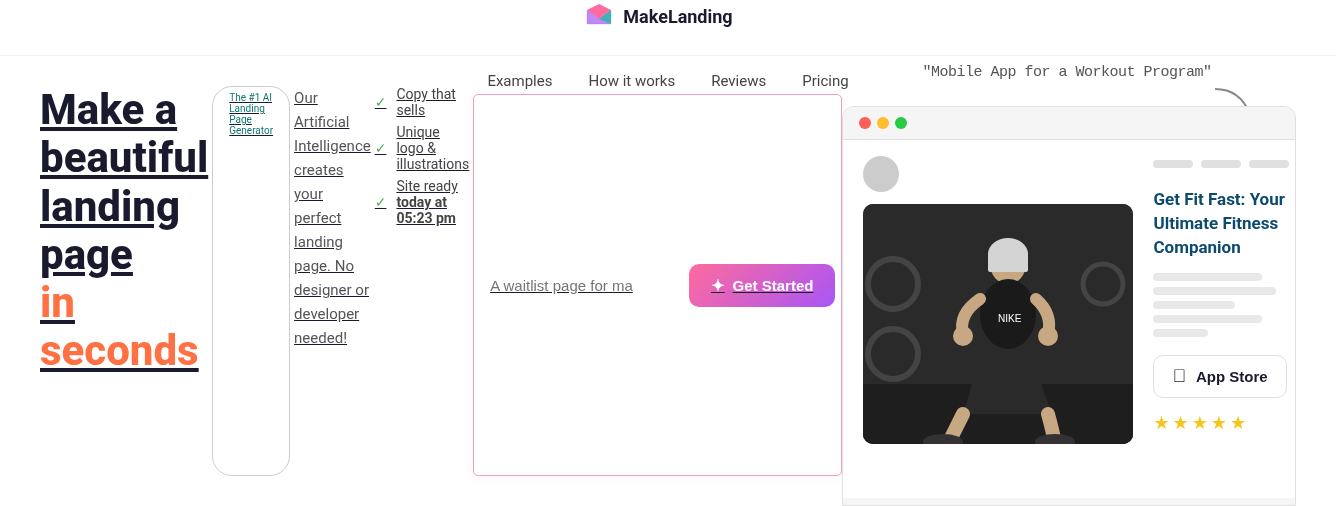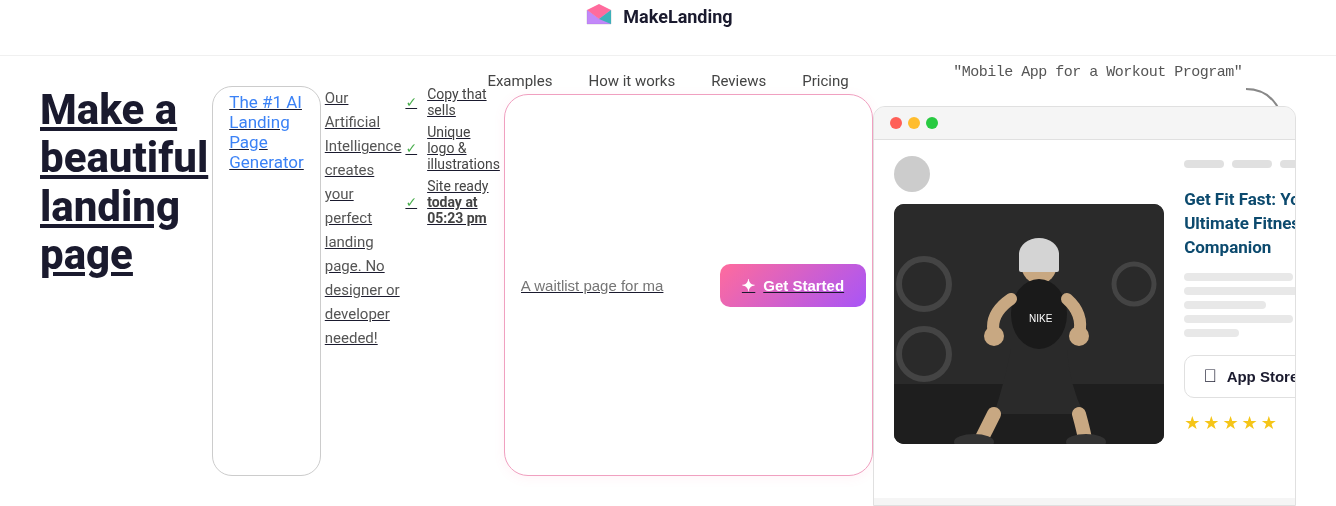--- a/index.html
+++ b/index.html
@@ -99,22 +99,22 @@
     .headline-accent {
       color: #ff7043;
       font-size: 42px;
       font-weight: 800;
     }
     .badge {
       display: inline-block;
       border: 1px solid #ccc;
       border-radius: 20px;
       padding: 5px 16px;
-      font-size: 17px;
-      color: #3b82f6;
+      font-size: 10px;
+      color: #0f766e;
       width: fit-content;
     }
     .description {
       font-size: 15px;
       color: #555;
       line-height: 1.6;
       max-width: 460px;
     }
     .checklist {
       display: flex;
@@ -133,21 +133,21 @@
       font-size: 14px;
     }
     .check-item strong {
       font-weight: 700;
     }
 
     .input-row {
       display: flex;
       align-items: center;
       border: 1.5px solid #f0a0c0;
-      border-radius: 24px;
+      border-radius: 5px;
       padding: 6px 6px 6px 16px;
       background: #fff;
       max-width: 520px;
       margin-top: 8px;
       box-shadow: 0 2px 12px rgba(255,100,150,0.08);
     }
     .input-field {
       flex: 1;
       border: none;
       outline: none;
@@ -340,20 +340,21 @@
     <button class="btn-login">Login</button>
     <button class="btn-get-started-nav">Get Started</button>
   </div>
 </nav>
 
 <div class="main">
 
   <div class="left-panel">
     <h1 class="headline">
       <span>Make a beautiful landing page</span><br>
+      <span class="headline-accent">in seconds</span>
     </h1>
 
     <div class="badge">The #1 AI Landing Page Generator</div>
 
     <p class="description">Our Artificial Intelligence creates your perfect landing page. No designer or developer needed!</p>
 
     <div class="checklist">
       <div class="check-item">
         <span class="check-icon">✓</span>
         <span>Copy that sells</span>

